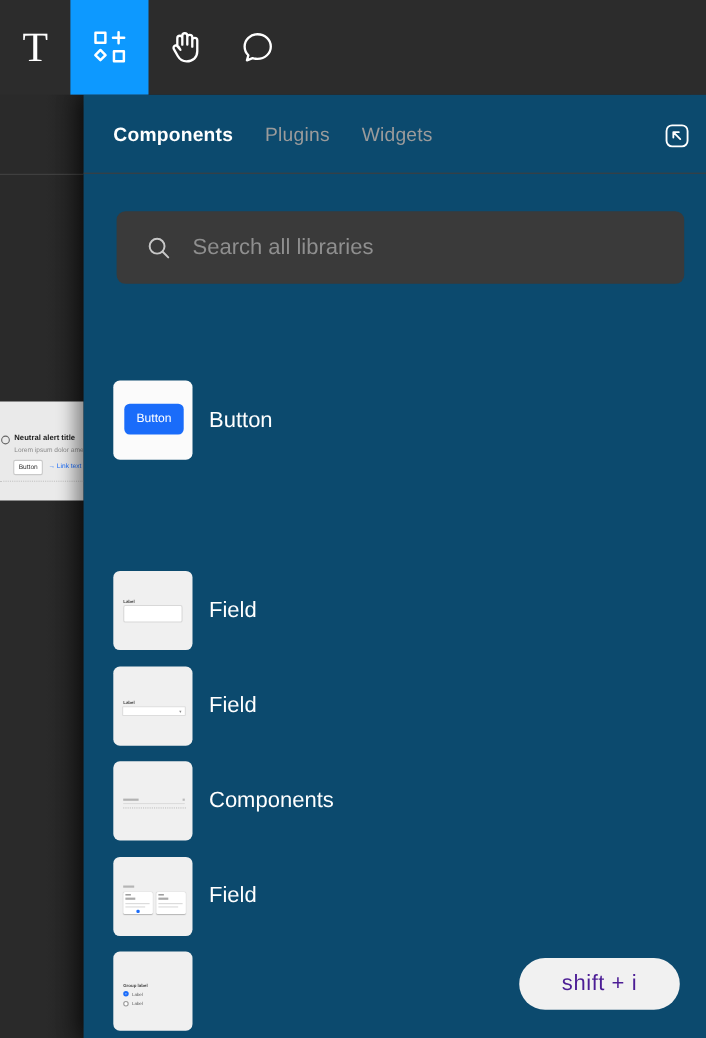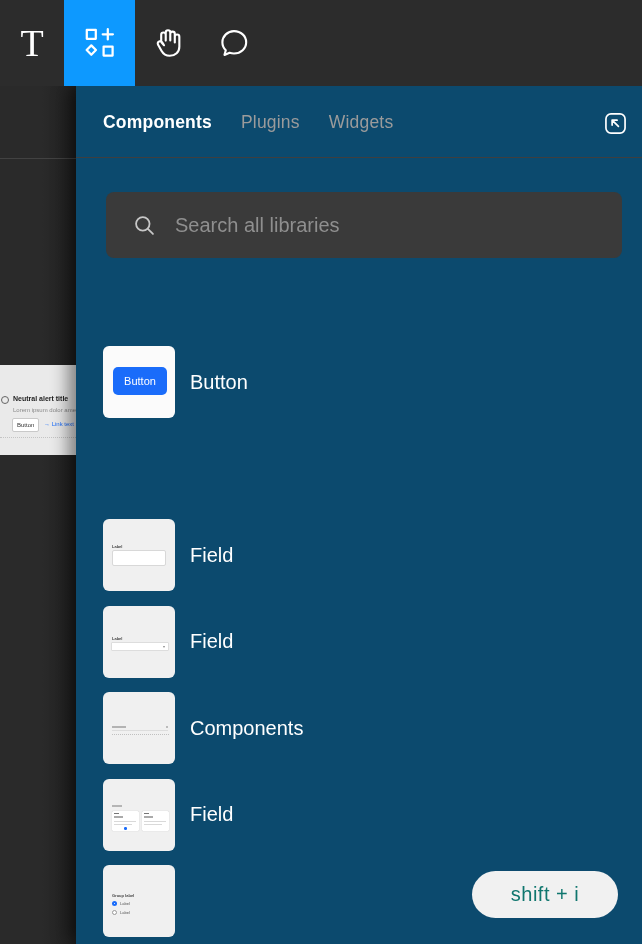--- a/index.html
+++ b/index.html
@@ -107,21 +107,21 @@
   .mr-r1::after { content:""; position:absolute; left:1.7px; top:1.7px; width:1.6px; height:1.6px;
                   border-radius:50%; background:#fff; }
   .mr-r2 { left:9px; top:45px; width:5px; height:5px; border-radius:50%; background:#fff; border:1px solid #999; }
   .mr-t1 { left:17px; top:37px; font-size:4px; color:#555; }
   .mr-t2 { left:17px; top:46px; font-size:4px; color:#555; }
 
   
   #shortcut-pill { position:absolute; left:472px; top:871px; width:146px; height:47px;
                    background:#f1f1f1; border-radius:24px; display:flex; align-items:center;
                    justify-content:center; z-index:40; }
-  #shortcut-pill span { font-size:20px; font-weight:500; color:#0f766e; letter-spacing:.5px; }
+  #shortcut-pill span { font-size:20px; font-weight:500; color:#4c1d95; letter-spacing:.5px; }
 </style>
 </head>
 <body>
 
 <div id="toolbar">
   <div class="tool" id="tool-text">
     <span>T</span>
   </div>
   <div class="tool" id="tool-assets">
     <svg width="36" height="36" viewBox="0 0 24 24">

